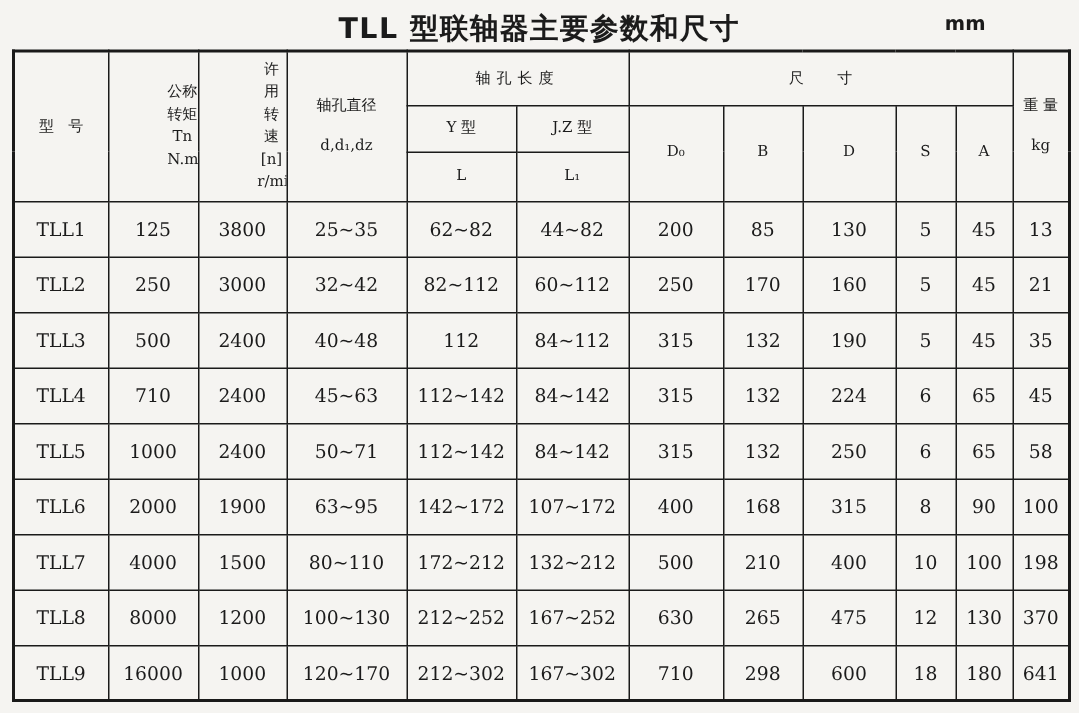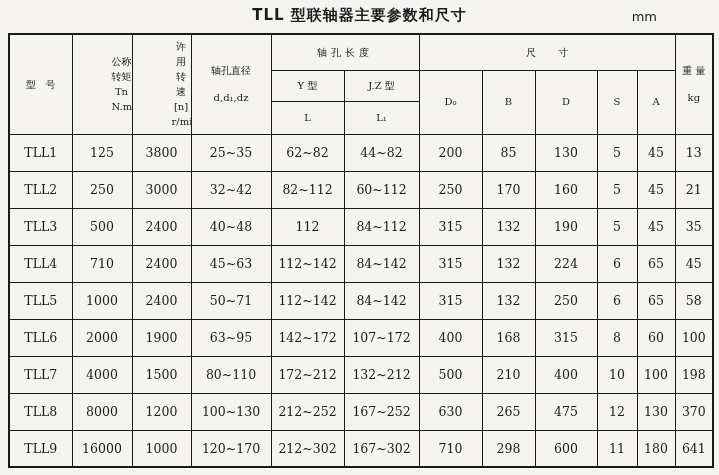--- a/index.html
+++ b/index.html
@@ -8,26 +8,26 @@
     background:#f5f4f1;
     font-family:"DejaVu Serif","Liberation Serif",serif;
     color:#1b1b1b;
     overflow:hidden;
   }
   .sheet{position:relative;width:719px;height:475px;}
   .title-row{
     position:absolute;top:6px;left:0;width:100%;
     text-align:center;
     font-family:"DejaVu Sans","Liberation Sans",sans-serif;
-    font-weight:bold;font-size:15px;letter-spacing:1px;
+    font-weight:bold;font-size:19px;letter-spacing:1px;
   }
   .unit{
     position:absolute;top:9px;right:62px;
     font-family:"DejaVu Sans","Liberation Sans",sans-serif;
-    font-weight:normal;font-size:13px;
+    font-weight:bold;font-size:13px;
   }
   table.params{
     position:absolute;left:8px;top:33px;
     width:704px;
     border-collapse:collapse;table-layout:fixed;
     border:2px solid #1a1a1a;
   }
   .params th,.params td{
     border:1px solid #1a1a1a;
     text-align:center;vertical-align:middle;
@@ -192,21 +192,21 @@
         <td>TLL6</td>
         <td>2000</td>
         <td>1900</td>
         <td>63~95</td>
         <td>142~172</td>
         <td>107~172</td>
         <td>400</td>
         <td>168</td>
         <td>315</td>
         <td>8</td>
-        <td>60</td>
+        <td>90</td>
         <td>100</td>
       </tr>
       <tr class="drow">
         <td>TLL7</td>
         <td>4000</td>
         <td>1500</td>
         <td>80~110</td>
         <td>172~212</td>
         <td>132~212</td>
         <td>500</td>
@@ -233,19 +233,19 @@
       <tr class="drow">
         <td>TLL9</td>
         <td>16000</td>
         <td>1000</td>
         <td>120~170</td>
         <td>212~302</td>
         <td>167~302</td>
         <td>710</td>
         <td>298</td>
         <td>600</td>
-        <td>11</td>
+        <td>18</td>
         <td>180</td>
         <td>641</td>
       </tr>
     </tbody>
   </table>
 </div>
 
 </body></html>

